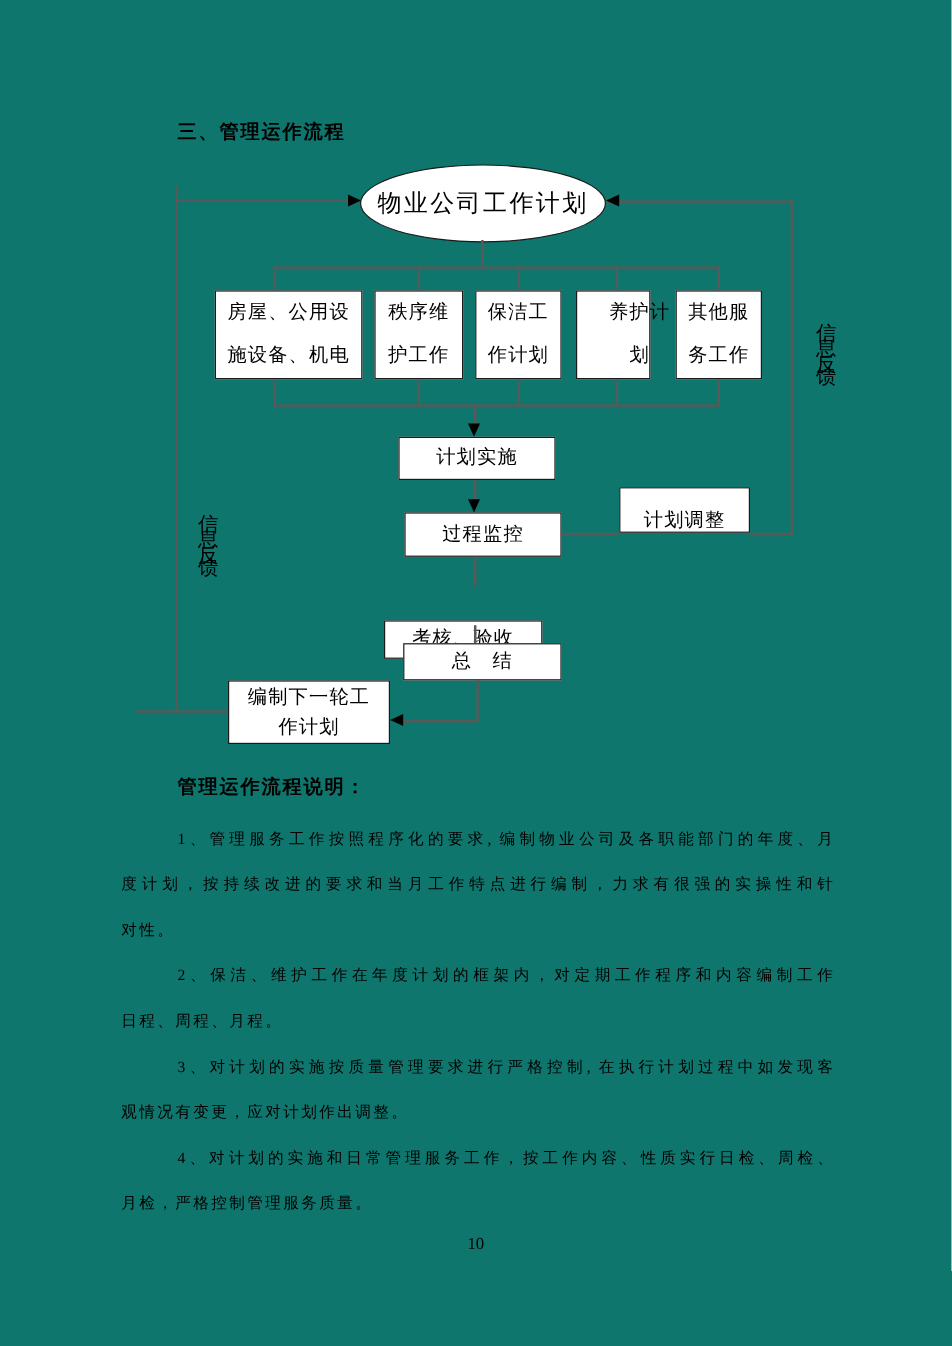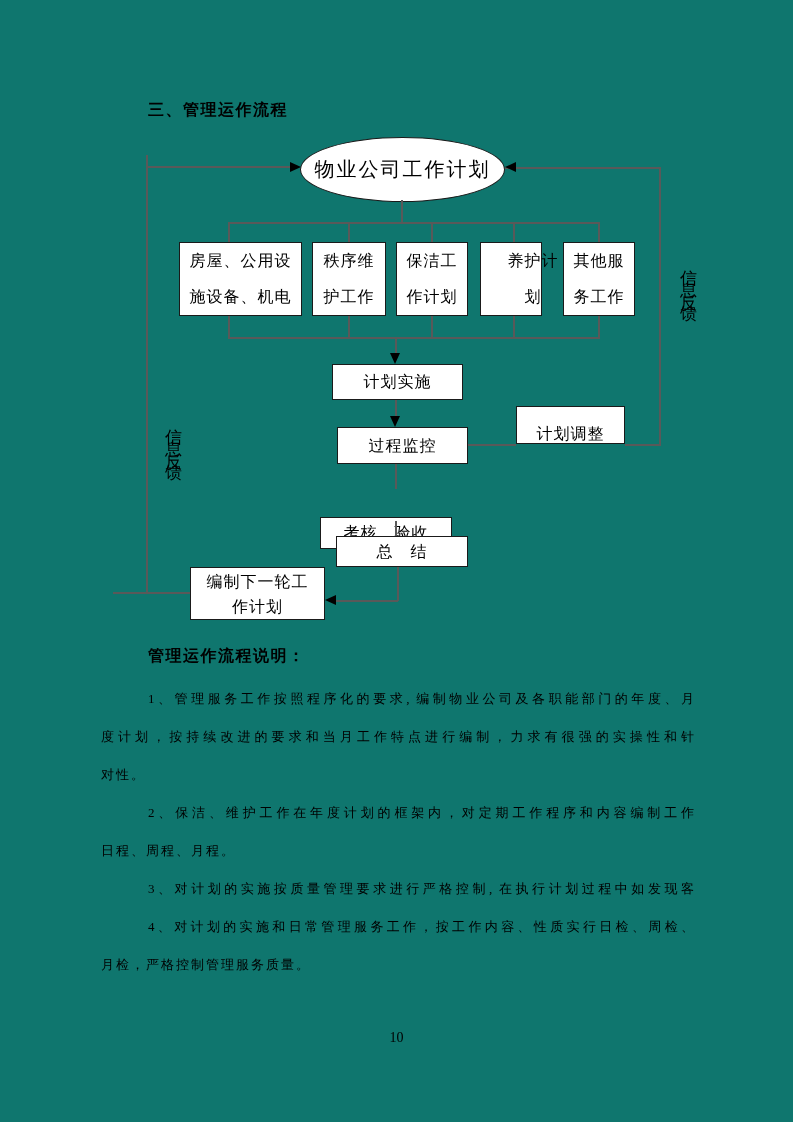--- a/index.html
+++ b/index.html
@@ -162,19 +162,20 @@
 
   <div class="notes-heading">管理运作流程说明：</div>
 
   <div class="notes">
     <div class="nline indent justify">1、管理服务工作按照程序化的要求, 编制物业公司及各职能部门的年度、月</div>
     <div class="nline justify">度计划，按持续改进的要求和当月工作特点进行编制，力求有很强的实操性和针</div>
     <div class="nline">对性。</div>
     <div class="nline indent justify">2、保洁、维护工作在年度计划的框架内，对定期工作程序和内容编制工作</div>
     <div class="nline">日程、周程、月程。</div>
     <div class="nline indent justify">3、对计划的实施按质量管理要求进行严格控制, 在执行计划过程中如发现客</div>
+    <div class="nline">观情况有变更，应对计划作出调整。</div>
     <div class="nline indent justify">4、对计划的实施和日常管理服务工作，按工作内容、性质实行日检、周检、</div>
     <div class="nline">月检，严格控制管理服务质量。</div>
   </div>
 
   <div class="page-number">10</div>
 
 </div>
 
 </body></html>

